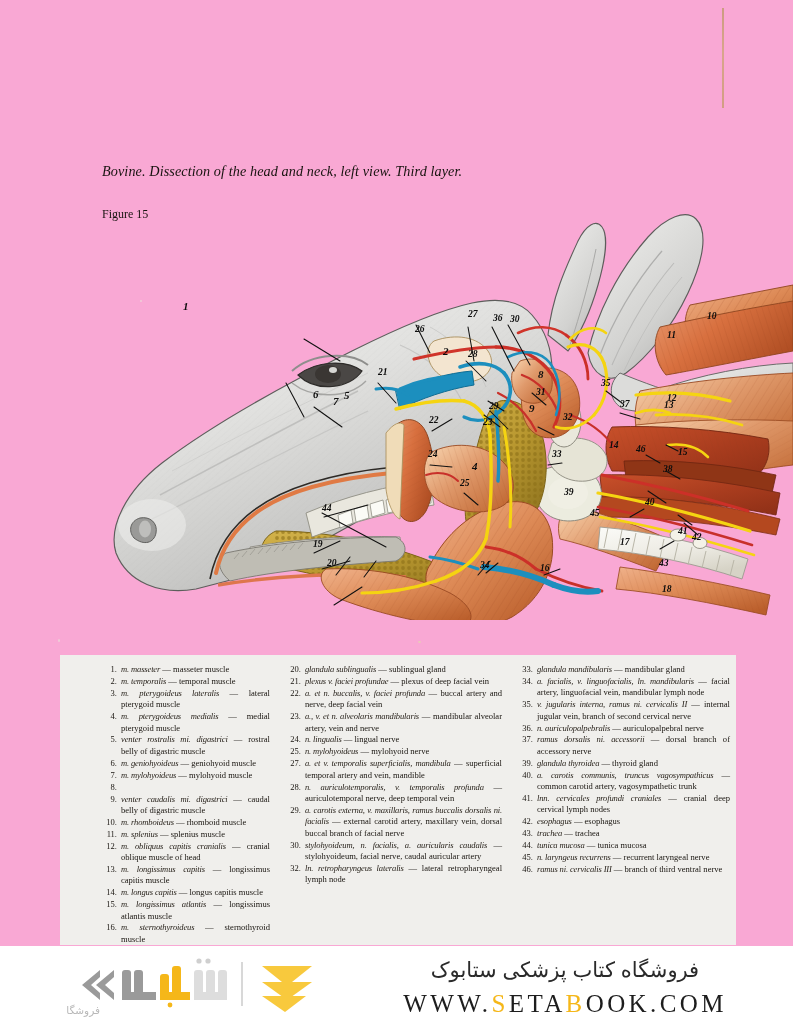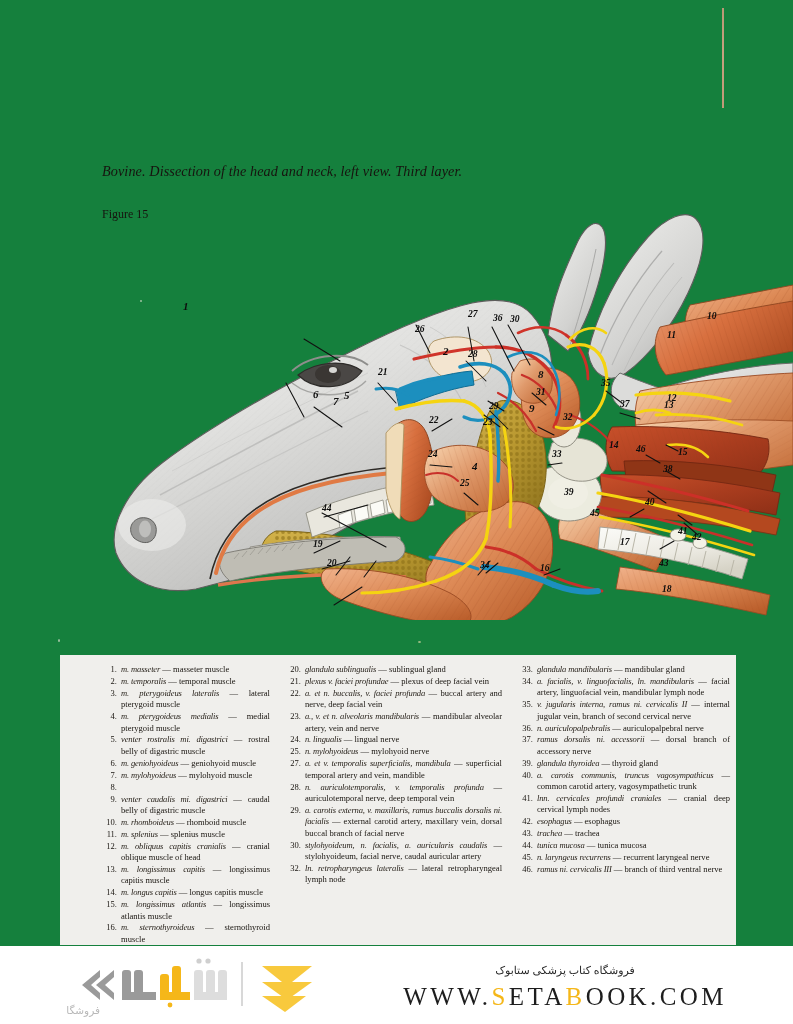--- a/index.html
+++ b/index.html
@@ -13,21 +13,21 @@
     position: relative;
     overflow: hidden;
     font-family: "Liberation Serif", serif;
     color: #111;
   }
 
   
   #page {
     position: absolute;
     inset: 0;
-    background: #15803d;
+    background: #f9a8d4;
   }
   .scan-speck {
     position: absolute;
     background: #e8e4d8;
     border-radius: 50%;
     opacity: .65;
   }
 
   
   #edge-rule {
@@ -161,26 +161,26 @@
   }
   #brand-right {
     position: absolute;
     right: 28px;
     top: 6px;
     width: 400px;
     height: 66px;
     text-align: center;
   }
   #brand-fa {
-    font-family: Liberation Serif, serif;
-    font-size: 11px;
+    font-family: Liberation Sans, sans-serif;
+    font-size: 21px;
     color: #2a2a2a;
     direction: rtl;
     line-height: 1.5;
-    margin-top: 10px;
+    margin-top: 2px;
   }
   #brand-url {
     font-family: Liberation Serif, serif;
     font-size: 25px;
     letter-spacing: 3.4px;
     font-weight: 400;
     color: #1d1d1d;
     margin-top: 4px;
     white-space: nowrap;
   }

